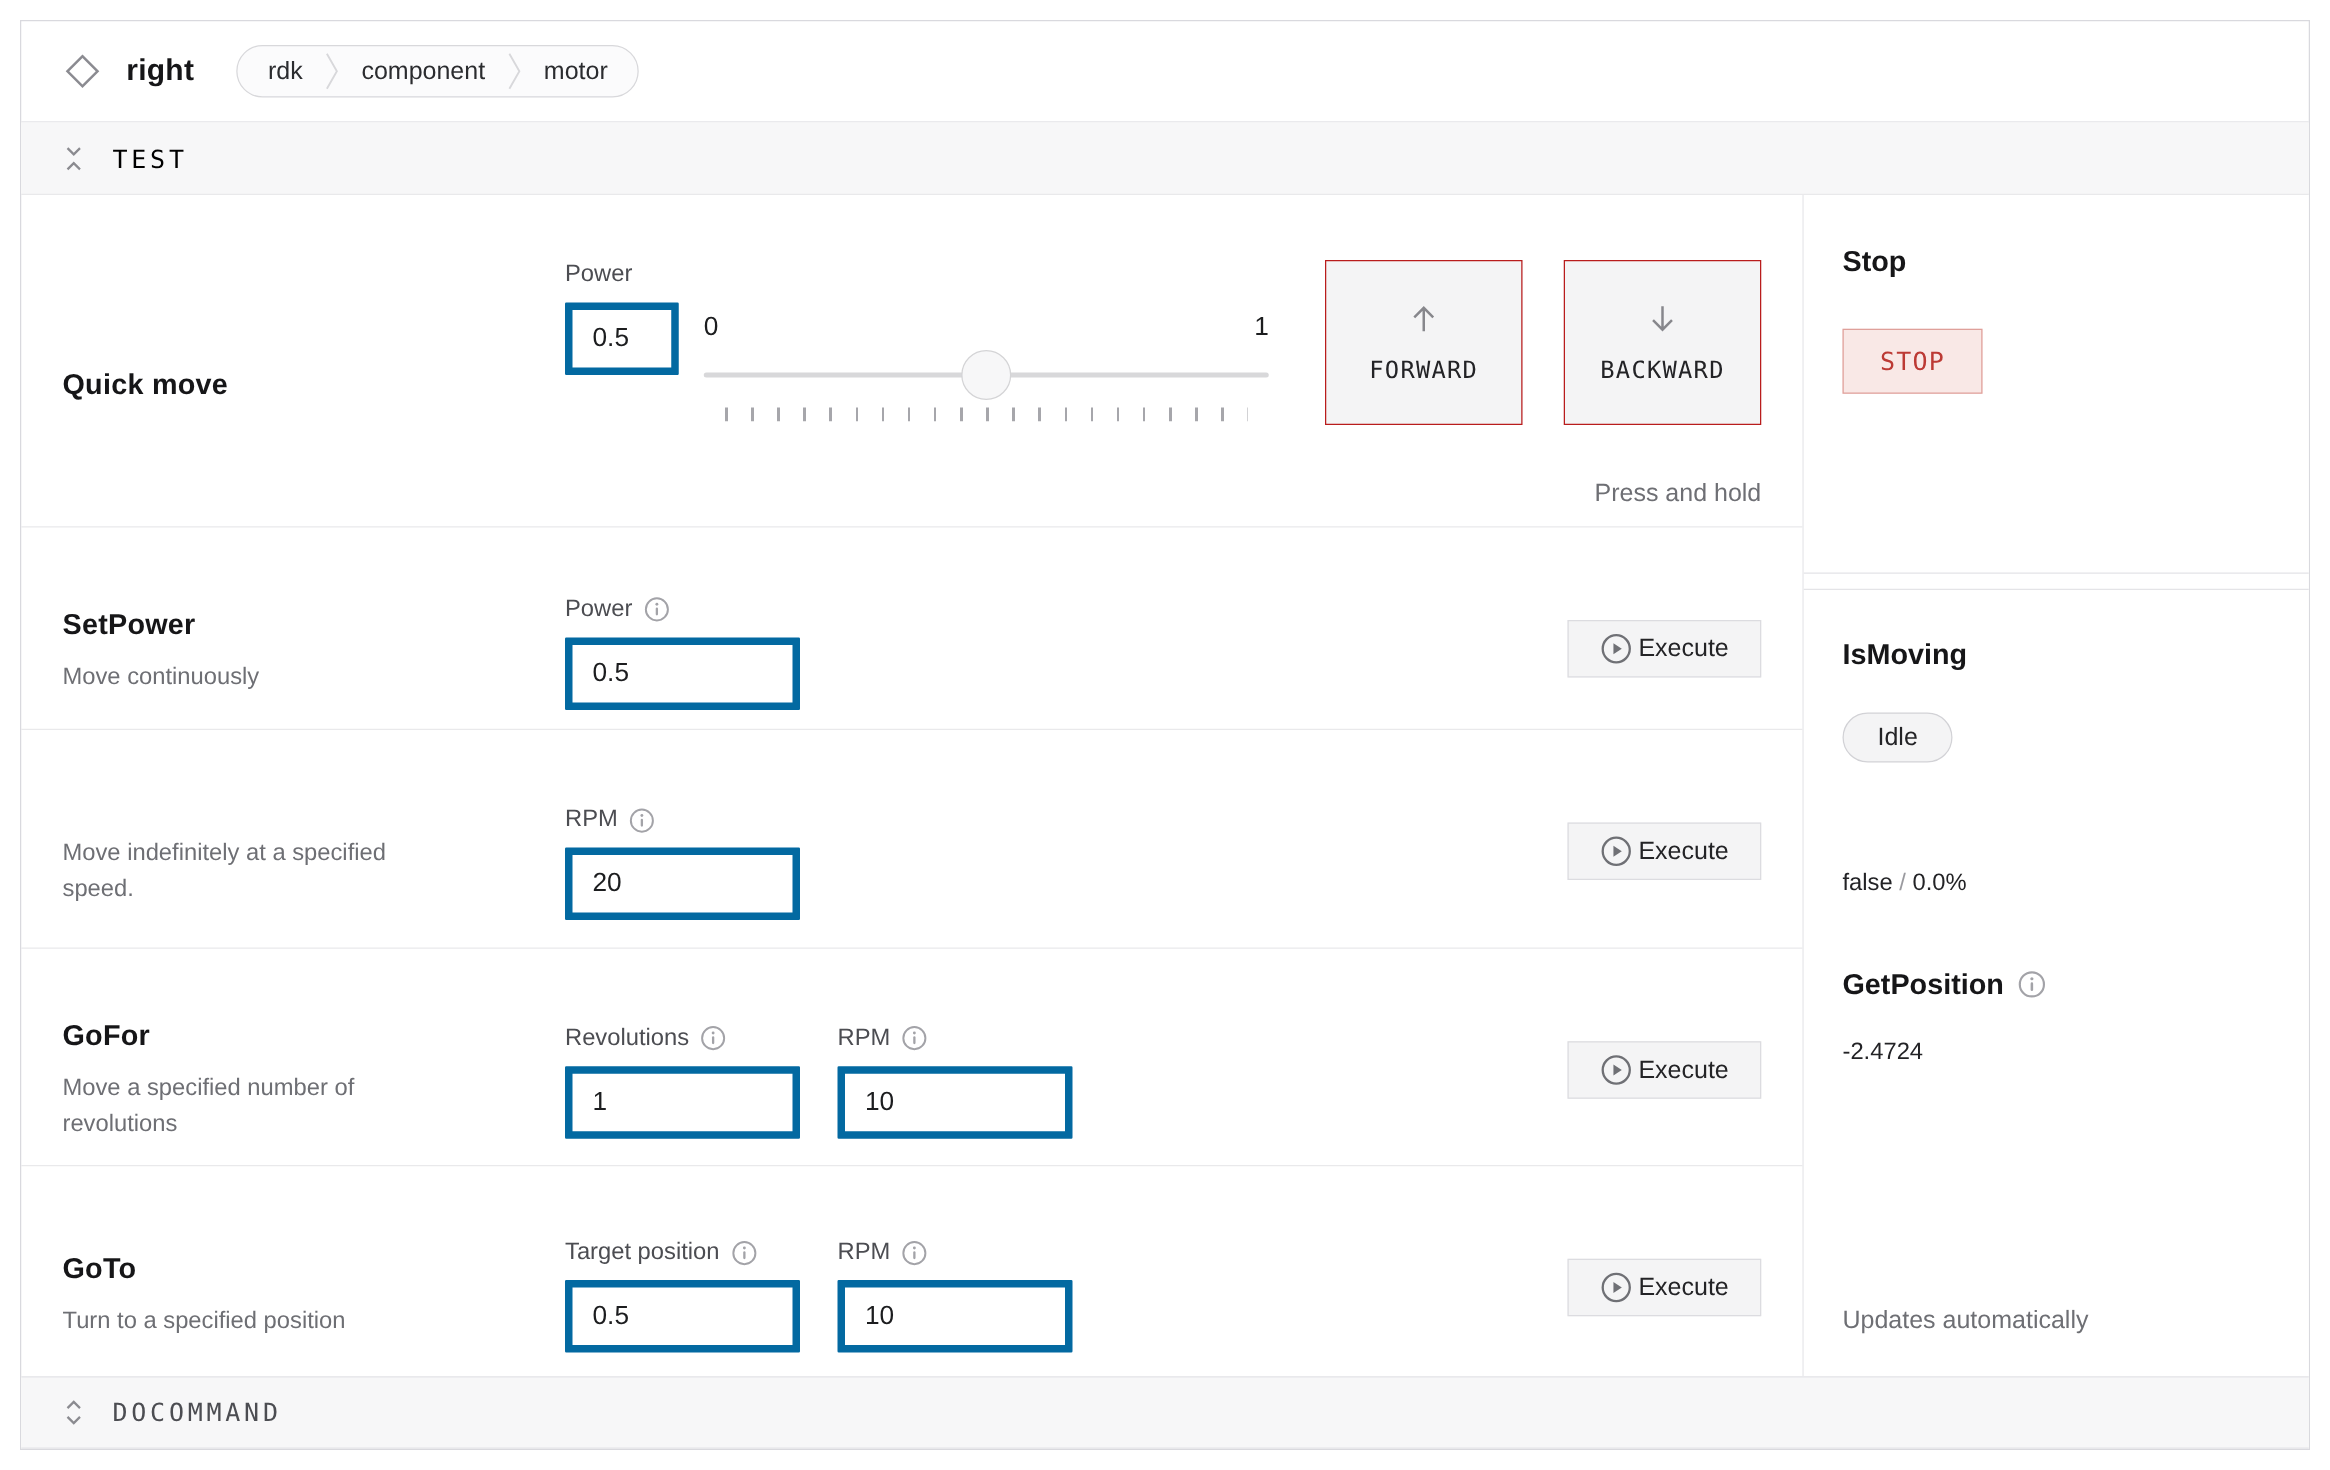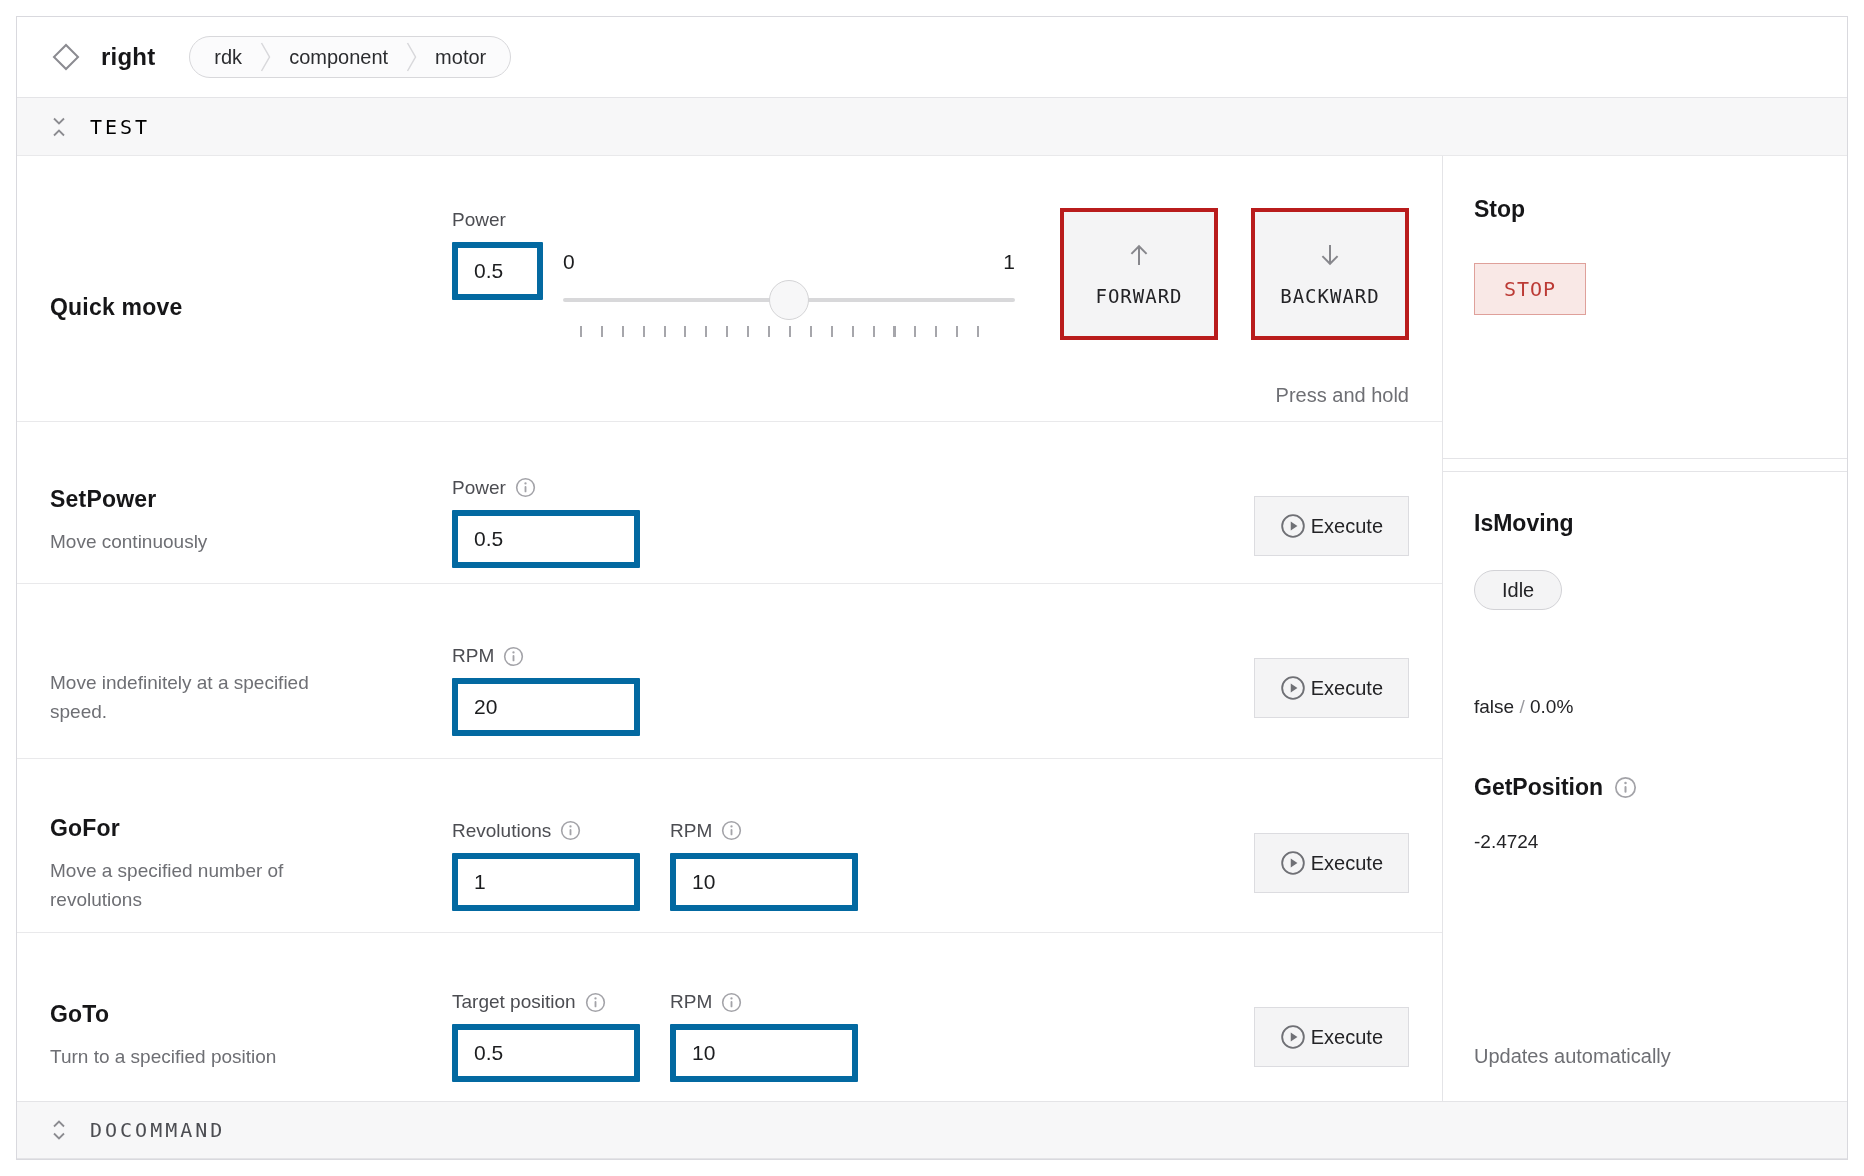--- a/index.html
+++ b/index.html
@@ -43,41 +43,41 @@
 
   .field { display: flex; flex-direction: column; }
   .field-label { display: flex; align-items: center; gap: 9px; font-size: 19px; color: #4c4d52; height: 24px; }
   .field input { margin-top: 10px; width: 188px; height: 58px; border: 6px solid #0369a1;
                  border-radius: 1px; background: #fff; font-size: 21px; color: #1c1d1f;
                  padding: 0 16px; font-family: "Liberation Sans", sans-serif; outline: none; }
   .field input.narrow { width: 91px; }
   .fields2 { display: flex; gap: 30px; }
 
   .exec-btn { margin-left: auto; align-self: flex-start; margin-top: 36px;
-              display: flex; align-items: center; gap: 5px; height: 60px; padding: 0 25px;
+              display: flex; align-items: center; gap: 5px; height: 46px; padding: 0 25px;
               background: #f4f4f5; border: 1px solid #dcdce0; font-size: 20px; color: #232326;
               cursor: pointer; font-family: "Liberation Sans", sans-serif; }
   .exec-btn svg { display: block; }
 
   
   .qm-fields { display: flex; flex: 1 1 auto; }
   .slider-block { width: 452px; margin-left: 20px; padding-top: 42px; }
   .slider-ends { display: flex; justify-content: space-between; font-size: 21px; color: #1c1d1f; height: 28px; }
   .slider { position: relative; height: 44px; }
   .slider .track { position: absolute; left: 0; right: 0; top: 50%; height: 4px; margin-top: -2px;
                    background: #d8d8da; border-radius: 2px; }
   .slider .handle { position: absolute; top: 50%; left: 50%; width: 40px; height: 40px;
                     margin: -20px 0 0 -20px; border-radius: 50%; background: #f7f7f8;
                     border: 1px solid #d4d4d6; }
   .ticks { height: 11px; margin: 4px 17px 0 17px;
            background-image: repeating-linear-gradient(to right, #a6a6ab 0, #a6a6ab 2px, transparent 2px, transparent 20.9px); }
 
   .qm-right { margin-left: auto; display: flex; flex-direction: column; align-items: flex-end; }
   .btn-pair { display: flex; gap: 33px; }
-  .hold-btn { width: 158px; height: 132px; background: #f4f4f5; border: 4px solid #b91c1c;
+  .hold-btn { width: 158px; height: 132px; background: #f4f4f5; border: 1px solid #b91c1c;
               display: flex; flex-direction: column; align-items: center; justify-content: center;
               gap: 16px; cursor: pointer; }
   .hold-btn .hb-label { font-family: "DejaVu Sans Mono", monospace; font-size: 19px;
                         color: #232326; letter-spacing: 1px; }
   .hint { margin-top: 44px; font-size: 20px; color: #6e6f74; }
 
   
   .side { width: 404px; flex: 0 0 auto; display: flex; flex-direction: column; background: #fff; }
   .side-card1 { height: 303px; flex: 0 0 auto; border-bottom: 1px solid #e4e4e7; padding: 40px 31px 0 31px; }
   .side-gap { height: 12px; flex: 0 0 auto; }

